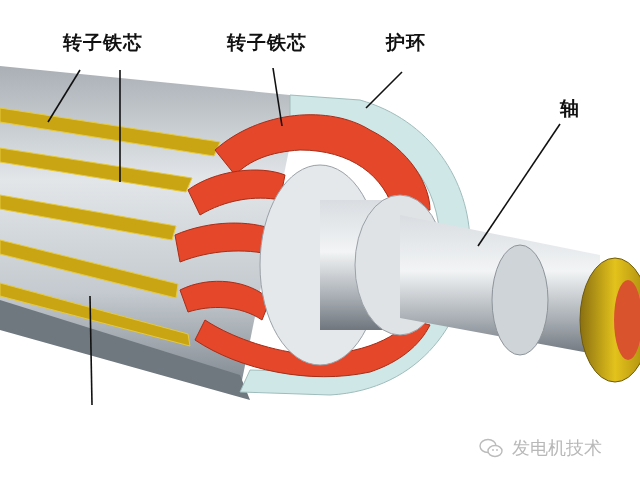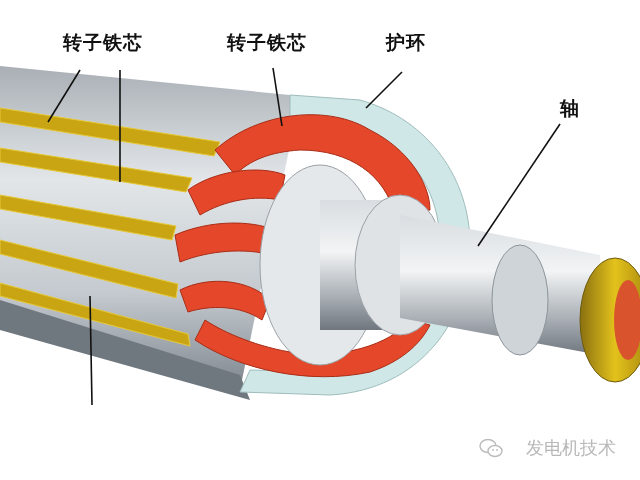--- a/index.html
+++ b/index.html
@@ -1,19 +1,19 @@
 <!DOCTYPE html>
 <html><head>
 <meta charset="utf-8">
 <style>
   html, body { margin:0; padding:0; background:#ffffff; }
   #stage { position:relative; width:640px; height:480px; overflow:hidden; background:#ffffff; font-family:"DejaVu Sans", sans-serif; }
   svg.art { position:absolute; left:0; top:0; }
   .label { position:absolute; font-size:19px; font-weight:bold; color:#111; letter-spacing:1px; white-space:nowrap; }
-  .watermark { position:absolute; font-size:18px; color:#b8b8b8; white-space:nowrap; display:flex; align-items:center; gap:22px; }
+  .watermark { position:absolute; font-size:18px; color:#b8b8b8; white-space:nowrap; display:flex; align-items:center; gap:8px; }
   .wm-icon { width:26px; height:22px; }
 </style>
 </head>
 <body>
 
 <div id="stage">
   <svg class="art" width="640" height="480" viewBox="0 0 640 480">
     <defs>
       <linearGradient id="coreGrad" x1="0" y1="0" x2="0" y2="1">
         <stop offset="0" stop-color="#a9afb5"></stop>

